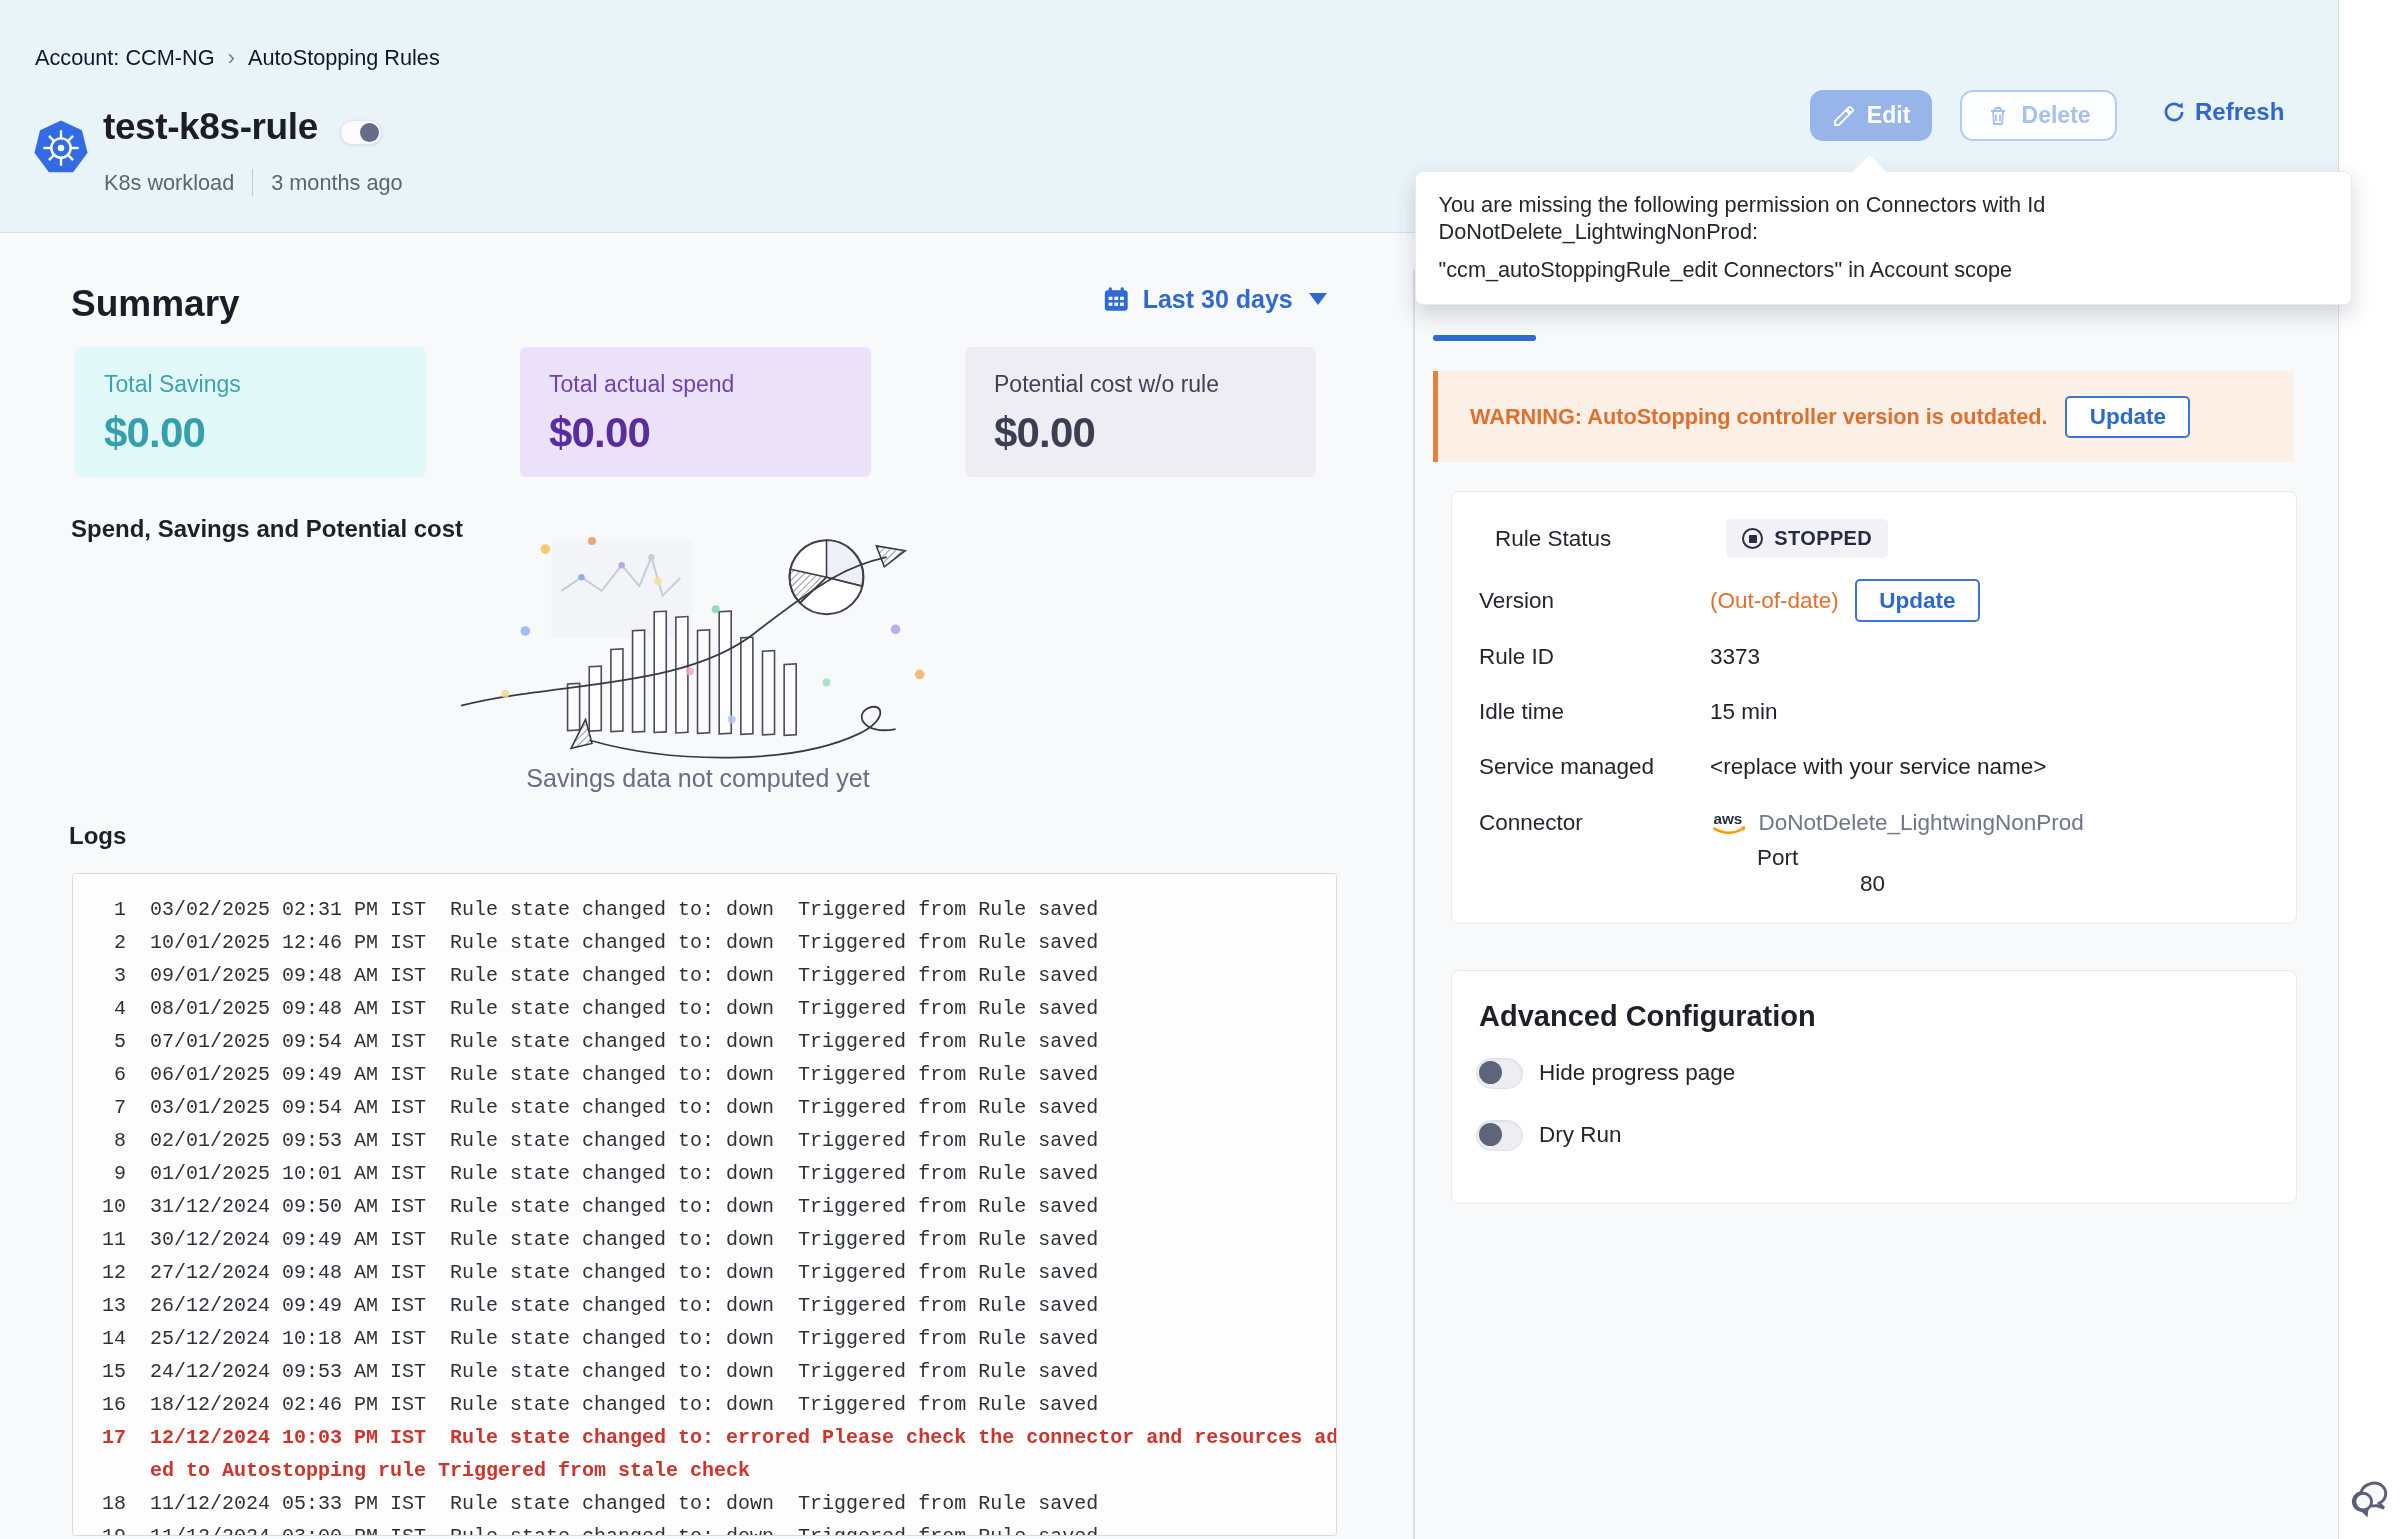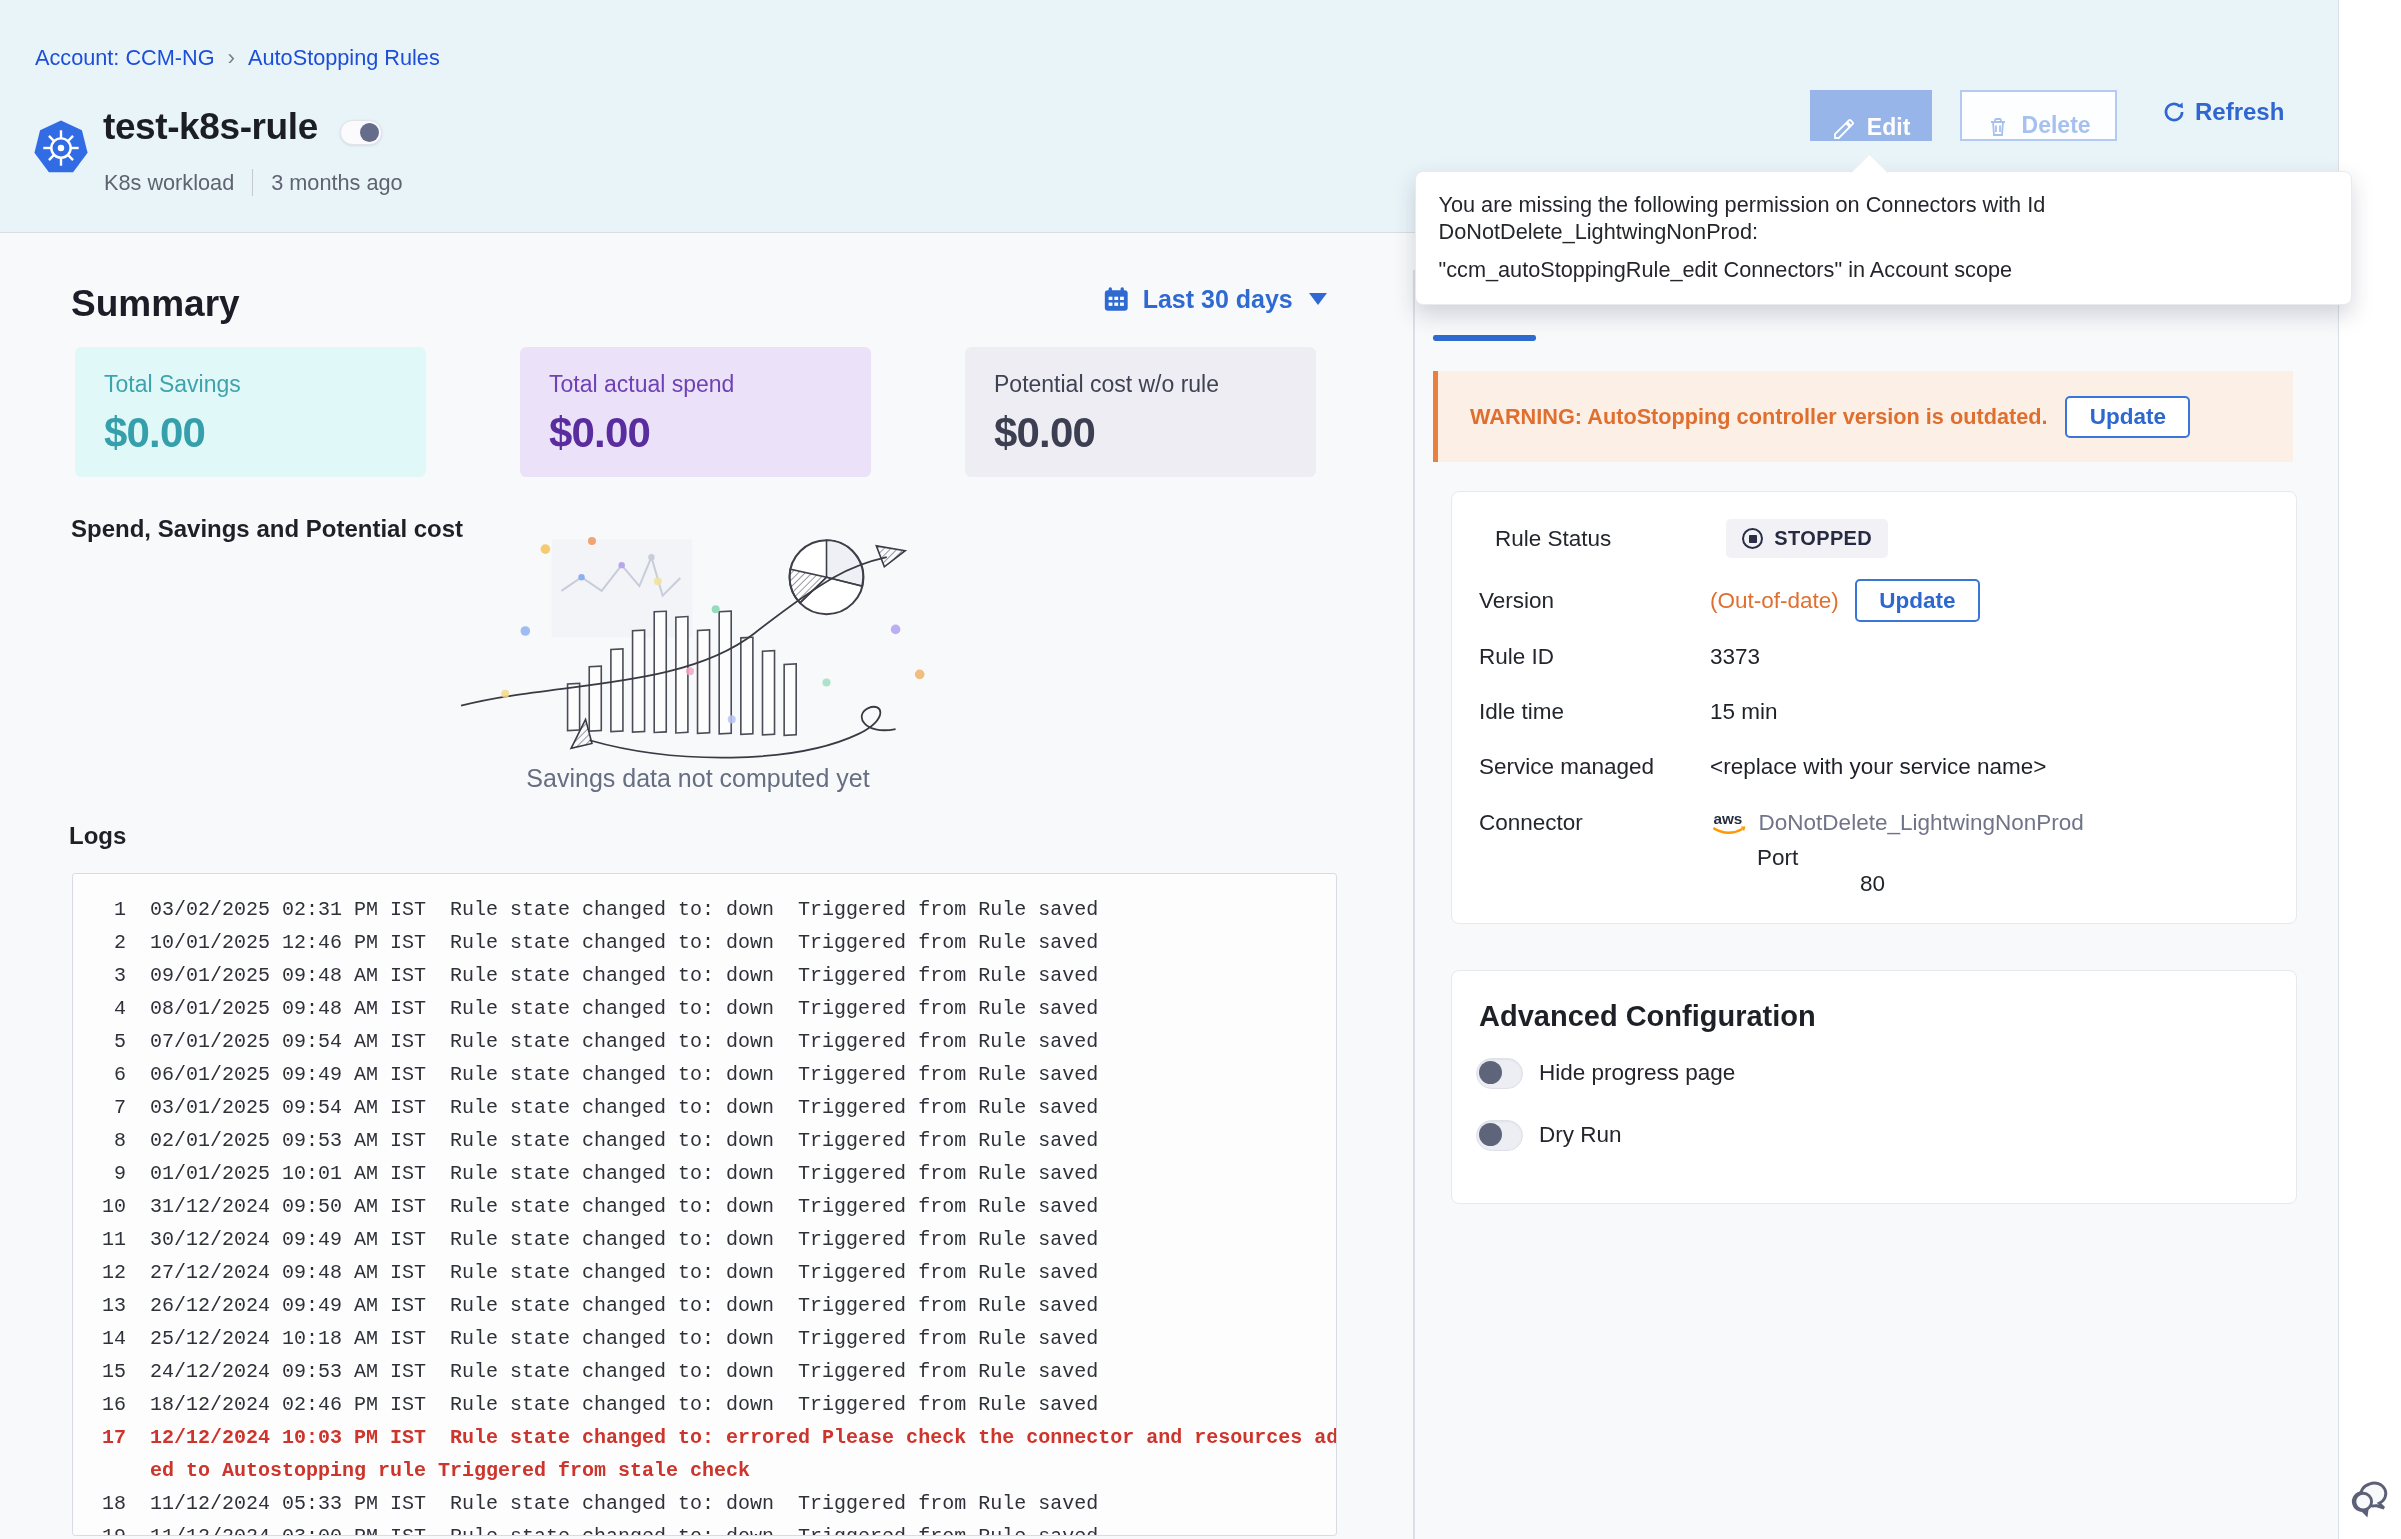--- a/index.html
+++ b/index.html
@@ -3,30 +3,30 @@
 <meta charset="utf-8">
 <style>
   * { margin:0; padding:0; box-sizing:border-box; }
   html,body { width:2401px; height:1539px; }
   body { font-family:"Liberation Sans", sans-serif; background:#f8f9fb; position:relative; overflow:hidden; color:#22252d; }
   #page { position:absolute; inset:0; }
 
   
   .header-band { position:absolute; left:0; top:0; width:2338px; height:233px; background:#e9f4f9; border-bottom:1.6px solid #d9dee5; }
   .breadcrumb { position:absolute; left:35px; top:45px; font-size:21.7px; display:flex; gap:13px; align-items:center; }
-  .breadcrumb a { color:#1d4ed8; text-decoration:none; cursor:pointer; }
+  .breadcrumb a { color:#0f172a; text-decoration:none; cursor:pointer; }
   .breadcrumb .sep { color:#7c828f; font-size:22.5px; }
   .k8s-badge { position:absolute; left:32px; top:119px; width:58px; height:58px; }
   .page-title { position:absolute; left:103px; top:106px; font-size:37px; font-weight:bold; color:#1b1d27; letter-spacing:-0.4px; }
   .title-toggle { position:absolute; left:340px; top:120px; width:42px; height:25px; background:#fbfbfe; border:1.6px solid #e3e3ec; border-radius:13px; box-shadow:0 0.8px 2.4px rgba(40,45,70,.12); cursor:pointer; }
   .title-toggle .knob { position:absolute; right:2.4px; top:2px; width:19px; height:19px; border-radius:50%; background:#666d8a; }
   .subtitle { position:absolute; left:104px; top:169px; font-size:21.7px; color:#5f6370; display:flex; align-items:center; gap:17.7px; }
   .subtitle .vbar { width:1.6px; height:27px; background:#c3c8d2; }
 
-  .btn { display:inline-flex; align-items:flex-end; justify-content:center; gap:11.2px; border-radius:0; font-weight:bold; font-size:23px; cursor:pointer; }
+  .btn { display:inline-flex; align-items:center; justify-content:center; gap:11.2px; border-radius:13px; font-weight:bold; font-size:23px; cursor:pointer; }
   .btn-edit { position:absolute; left:1810px; top:90px; width:122px; height:51px; background:#97b5e9; color:#ffffff; border:none; }
   .btn-delete { position:absolute; left:1960px; top:90px; width:157px; height:51px; background:#fdfeff; color:#a6c1ee; border:2px solid #b3cbf2; }
   .link-refresh { position:absolute; left:2161px; top:98px; display:flex; align-items:center; gap:8px; color:#2f66cf; font-weight:bold; font-size:24px; cursor:pointer; }
 
   
   .tooltip { position:absolute; left:1415px; top:171px; width:937px; min-height:126px; background:#ffffff; border:0.8px solid #e8eaef; border-radius:8px; box-shadow:0 9.6px 22.5px rgba(31,38,62,.18); z-index:50; padding:19px 24px 21px 22.5px; }
   .tooltip::before { content:""; position:absolute; left:440px; top:-13px; width:26px; height:26px; background:#ffffff; border-left:0.8px solid #e8eaef; border-top:0.8px solid #e8eaef; transform:rotate(45deg); }
   .tooltip p { font-size:21.7px; color:#24262c; line-height:27px; }
   .tooltip p.t1 { font-weight:bold; color:#1d2026; margin-bottom:11.2px; }
   .tooltip p.t3 { margin-top:11.2px; }

